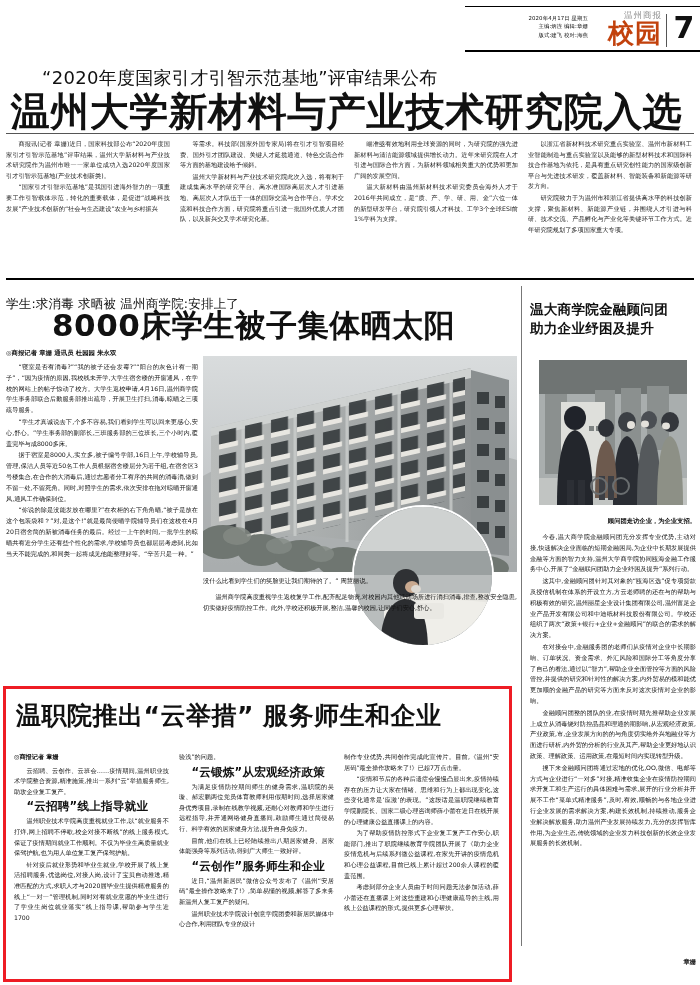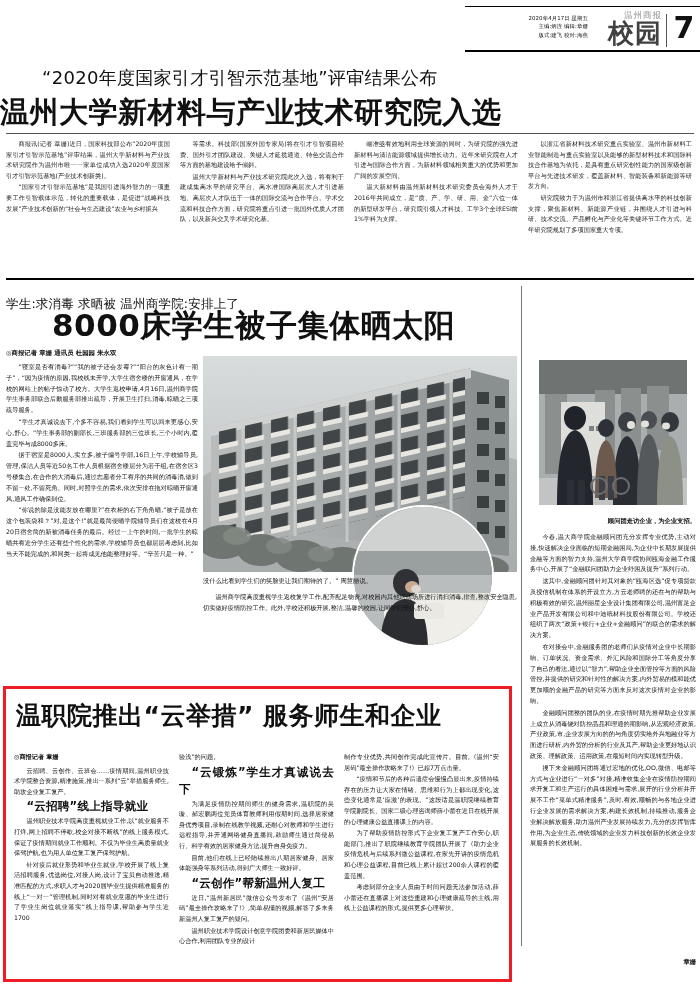--- a/index.html
+++ b/index.html
@@ -12,31 +12,31 @@
 
   
   .masthead{position:absolute;left:0;top:0;width:700px;height:52px;}
   .mast-rule{position:absolute;left:465px;top:6px;width:235px;height:1px;background:#000;}
   .mast-rule2{position:absolute;left:465px;top:50px;width:235px;height:2px;background:#000;}
   .mast-meta{position:absolute;left:492px;top:14px;width:96px;text-align:right;
     font-size:5.4px;line-height:8.4px;color:#111;letter-spacing:0.1px;}
   .mast-brand{position:absolute;left:600px;top:10px;width:62px;text-align:right;}
   .mast-brand .small{font-size:8.5px;color:#8a8a8a;letter-spacing:1px;line-height:11px;
       font-family:"DejaVu Sans","Liberation Sans",sans-serif;}
-  .mast-brand .big{font-size:26px;font-weight:bold;color:#404040;letter-spacing:1px;
+  .mast-brand .big{font-size:26px;font-weight:bold;color:#c2410c;letter-spacing:1px;
       line-height:27px;margin-top:-1px;}
   .mast-sep{position:absolute;left:666px;top:14px;width:1px;height:33px;background:#555;}
   .mast-pageno{position:absolute;left:668px;top:8px;width:32px;text-align:center;
       font-size:30px;font-weight:bold;line-height:40px;}
 
   
   .top-shoulder{position:absolute;left:0;top:66px;width:700px;
       font-size:18px;line-height:24px;letter-spacing:0.3px;padding-left:42px;}
-  .top-main-head{position:absolute;left:0;top:90px;width:693px;text-align:left;
-      font-size:29px;font-weight:bold;line-height:44px;letter-spacing:0.5px;}
+  .top-main-head{position:absolute;left:0;top:90px;width:693px;text-align:center;
+      font-size:39px;font-weight:bold;line-height:44px;letter-spacing:0.5px;}
   .rule-top{position:absolute;left:6px;top:133px;width:688px;height:1px;background:#555;}
 
   
   .top-cols{position:absolute;left:6px;top:139px;width:688px;height:133px;
       display:flex;gap:10px;}
   .top-col{width:164px;font-size:6.2px;line-height:10.6px;text-align:justify;
       color:#1a1a1a;}
   .top-col p{margin:0 0 1px 0;text-indent:12.4px;}
   .rule-top2{position:absolute;left:6px;top:278px;width:688px;height:2px;background:#000;}
 
@@ -246,20 +246,22 @@
     </svg>
   </div>
 
   <div class="photo-cap">没什么比看到学生们的笑脸更让我们期待的了。” 周慧丽说。</div>
 
   <div class="mid-col">
     <p>温州商学院高度重视学生返校复学工作,配齐配足物资,对校园内其他活动场所进行消扫消毒,排查,整改安全隐患,切实做好疫情防控工作。此外,学校还积极开展,整洁,温馨的校园,让同学们安心,舒心。</p>
   </div>
 
   <div class="side-rule"></div>
+  <div class="side-head" style="white-space:pre-line">温大商学院金融顾问团
+助力企业纾困及提升</div>
 
   <div class="side-photo">
     <svg width="148" height="145" viewBox="0 0 148 145">
       <rect width="148" height="145" fill="#a9aeae"></rect>
       <rect x="0" y="0" width="148" height="34" fill="#6f7473"></rect>
       <g fill="#8b908f">
         <rect x="6" y="34" width="22" height="80"></rect>
         <rect x="56" y="30" width="20" height="70"></rect>
         <rect x="82" y="28" width="20" height="66"></rect>
         <rect x="108" y="26" width="22" height="64"></rect>
@@ -325,24 +327,24 @@
     <div class="rb-col">
       <p class="noind byl">◎商报记者 章姗</p>
       <p>云招聘、云创作、云班会……疫情期间,温州职业技术学院整合资源,精准施策,推出一系列“云”举措服务师生,助攻企业复工复产。</p>
       <p class="sub">“云招聘”线上指导就业</p>
       <p>温州职业技术学院高度重视就业工作,以“就业服务不打烊,网上招聘不停歇,校企对接不断线”的线上服务模式,保证了疫情期间就业工作顺利。不仅为毕业生高质量就业保驾护航,也为用人单位复工复产保驾护航。</p>
       <p>针对疫后就业形势和毕业生就业,学校开展了线上复活招聘服务,优选岗位,对接人岗,设计了宝贝自动推送,精准匹配的方式,求职人才与2020届毕业生提供精准服务的线上“一对一”管理机制,同时对有就业意愿的毕业生进行了学业生岗位就业落实“线上指导课,帮助参与学生近1700</p>
     </div>
 
     <div class="rb-col">
       <p class="noind">验浅”的问题。</p>
-      <p class="sub">“云锻炼”学生才真诚说去下</p>
+      <p class="sub">“云锻炼”从宏观经济政策</p>
       <p>为满足疫情防控期间师生的健身需求,温职院的吴璇、郝宏鹏两位党员体育教师利用假期时间,选择居家健身优秀项目,录制在线教学视频,还耐心对教师和学生进行远程指导,并开通网络健身直播间,鼓励师生通过简便易行、科学有效的居家健身方法,提升自身免疫力。</p>
       <p>目前,他们在线上已经陆续推出八期居家健身、居家体能强身等系列活动,得到广大师生一致好评。</p>
-      <p class="sub">“云创作”帮新温州人复工</p>
+      <p class="sub">“云创作”服务师生和企业</p>
       <p>近日,“温州新居民”微信公众号发布了《温州“安居码”最全操作攻略来了!》,简单易懂的视频,解答了多来务新温州人复工复产的疑问。</p>
       <p>温州职业技术学院设计创意学院团委和新居民媒体中心合作,利用团队专业的设计</p>
     </div>
 
     <div class="rb-col">
       <p class="noind">制作专业优势,共同创作完成此宣传片。目前,《温州“安居码”最全操作攻略来了!》已超7万点击量。</p>
       <p>“疫情和节后的各种后遗症会慢慢凸显出来,疫情持续存在的压力让大家在情绪、思维和行为上都出现变化,这些变化通常是‘应激’的表现。”这段话是温职院继续教育学院副院长、国家二级心理咨询师薛小蕾在近日在线开展的心理健康公益直播课上的内容。</p>
       <p>为了帮助疫情防控形式下企业复工复产工作安心,职能部门,推出了职院继续教育学院团队开展了《助力企业疫情危机与后续系列微公益课程,在家先开讲的疫情危机和心理公益课程,目前已线上累计超过200余人课程的覆盖范围。</p>
       <p>考虑到部分企业人员由于时间问题无法参加活动,薛小蕾还在直播课上对这些重建和心理健康疏导的主线,用线上公益课程的形式,提供更多心理帮扶。</p>
     </div>

